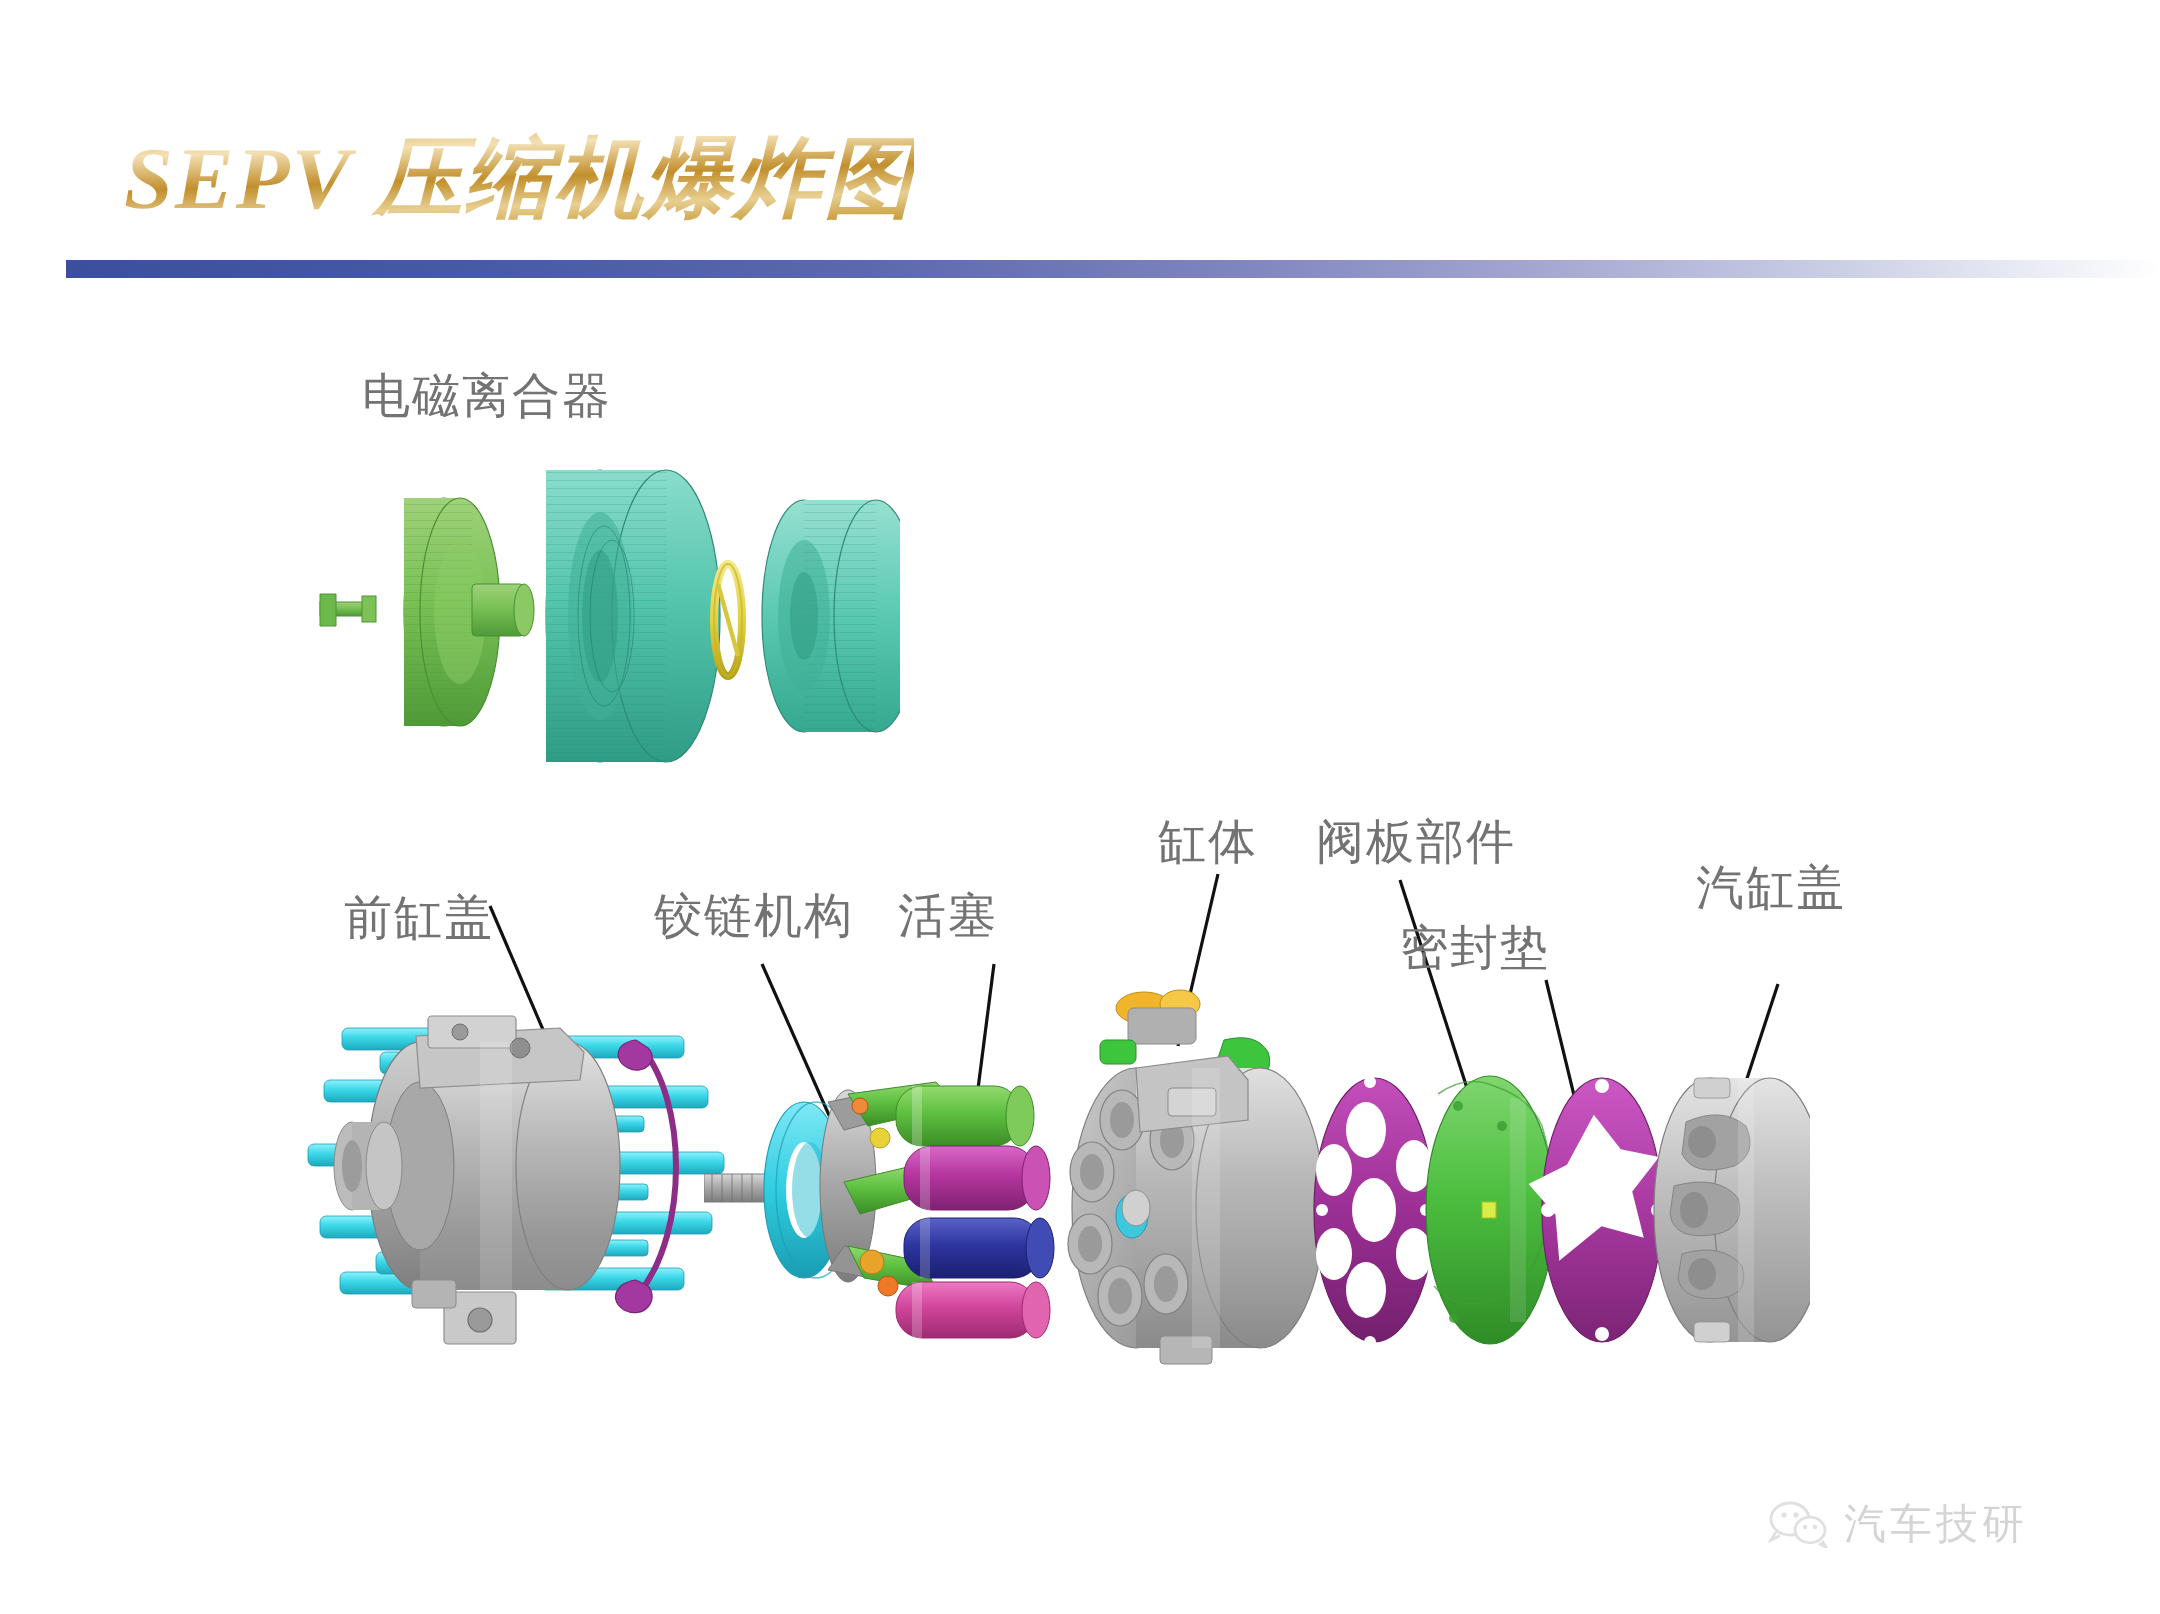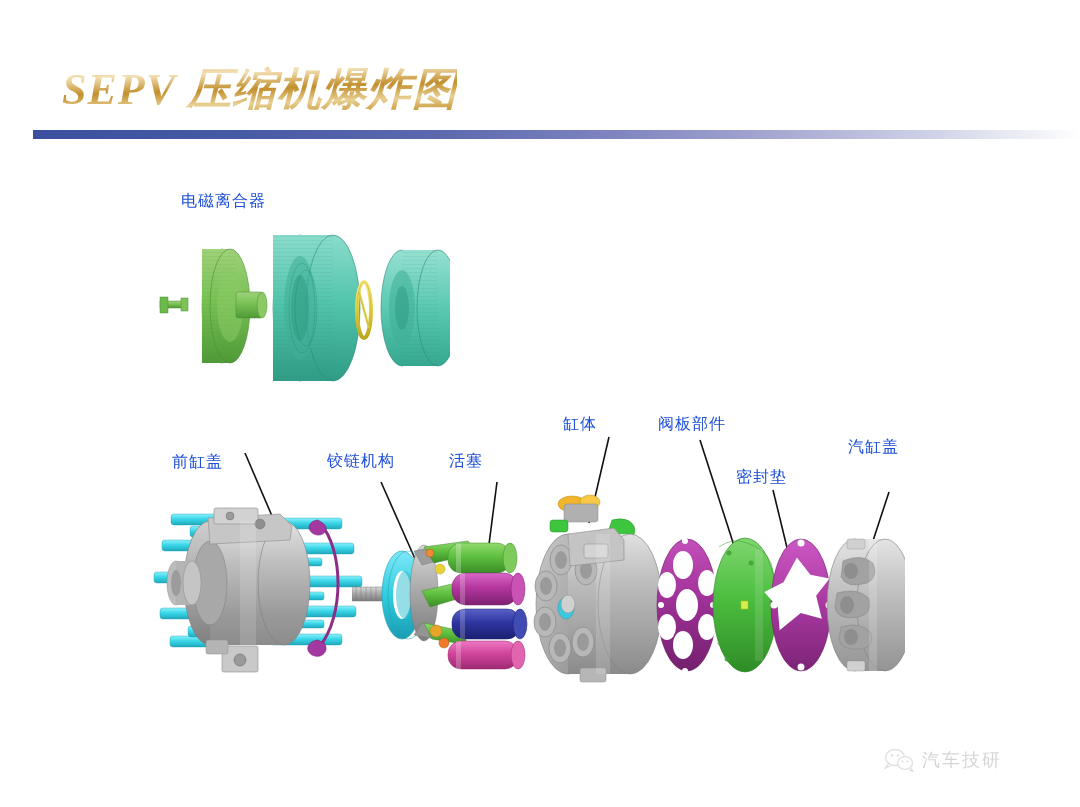--- a/index.html
+++ b/index.html
@@ -62,24 +62,24 @@
                 #5b68ad 38%,
                 #7f85bf 56%,
                 #a9abd3 72%,
                 #ccd0e6 85%,
                 #ffffff 100%);
   }
 
   
   .part-label {
     position: absolute;
-    font-family: Liberation Sans, sans-serif;
-    font-size: 16px;
+    font-family: Liberation Mono, monospace;
+    font-size: 24px;
     line-height: 26px;
-    color: #1d4ed8;
+    color: #737373;
     white-space: nowrap;
     letter-spacing: 1px;
   }
 
   
   #leader-svg {
     position: absolute;
     left: 0;
     top: 0;
     width: 1080px;
@@ -101,21 +101,21 @@
     position: absolute;
     left: 884px;
     top: 748px;
     display: flex;
     align-items: center;
     gap: 8px;
     opacity: .42;
   }
   #watermark .wm-text {
     font-family: "Liberation Sans", "DejaVu Sans", sans-serif;
-    font-size: 18px;
+    font-size: 21px;
     color: #9b9b9b;
     letter-spacing: 2px;
     white-space: nowrap;
   }
 </style>
 </head>
 <body>
 
 <div id="slide">
 
@@ -528,25 +528,25 @@
   </svg>
 
   <div class="part-label" style="left:181px; top:188px;">电磁离合器</div>
 
   <div class="part-label" style="left:172px; top:449px;">前缸盖</div>
 
   <div class="part-label" style="left:327px; top:448px;text-align:center;">铰链机构</div>
 
   <div class="part-label" style="left:449px; top:448px;">活塞</div>
 
-  <div class="part-label" style="left:563px; top:411px;">缸体</div>
+  <div class="part-label" style="left:579px; top:411px;">缸体</div>
 
   <div class="part-label" style="left:658px; top:411px;">阀板部件</div>
 
-  <div class="part-label" style="left:736px; top:464px;">密封垫</div>
+  <div class="part-label" style="left:700px; top:464px;">密封垫</div>
 
   <div class="part-label" style="left:848px; top:434px;">汽缸盖</div>
 
   <div id="watermark">
     <svg width="30" height="24" viewBox="0 0 30 24" xmlns="http://www.w3.org/2000/svg">
       <ellipse cx="11" cy="9.5" rx="9.5" ry="8" fill="none" stroke="#b6b6b6" stroke-width="1.4"></ellipse>
       <path d="M4 16 l-2.5 4 4.5 -2.2" fill="none" stroke="#b6b6b6" stroke-width="1.4"></path>
       <circle cx="8" cy="7.5" r="1.3" fill="#b6b6b6"></circle>
       <circle cx="14" cy="7.5" r="1.3" fill="#b6b6b6"></circle>
       <ellipse cx="21" cy="15" rx="7.5" ry="6.4" fill="#ffffff" stroke="#b6b6b6" stroke-width="1.4"></ellipse>

